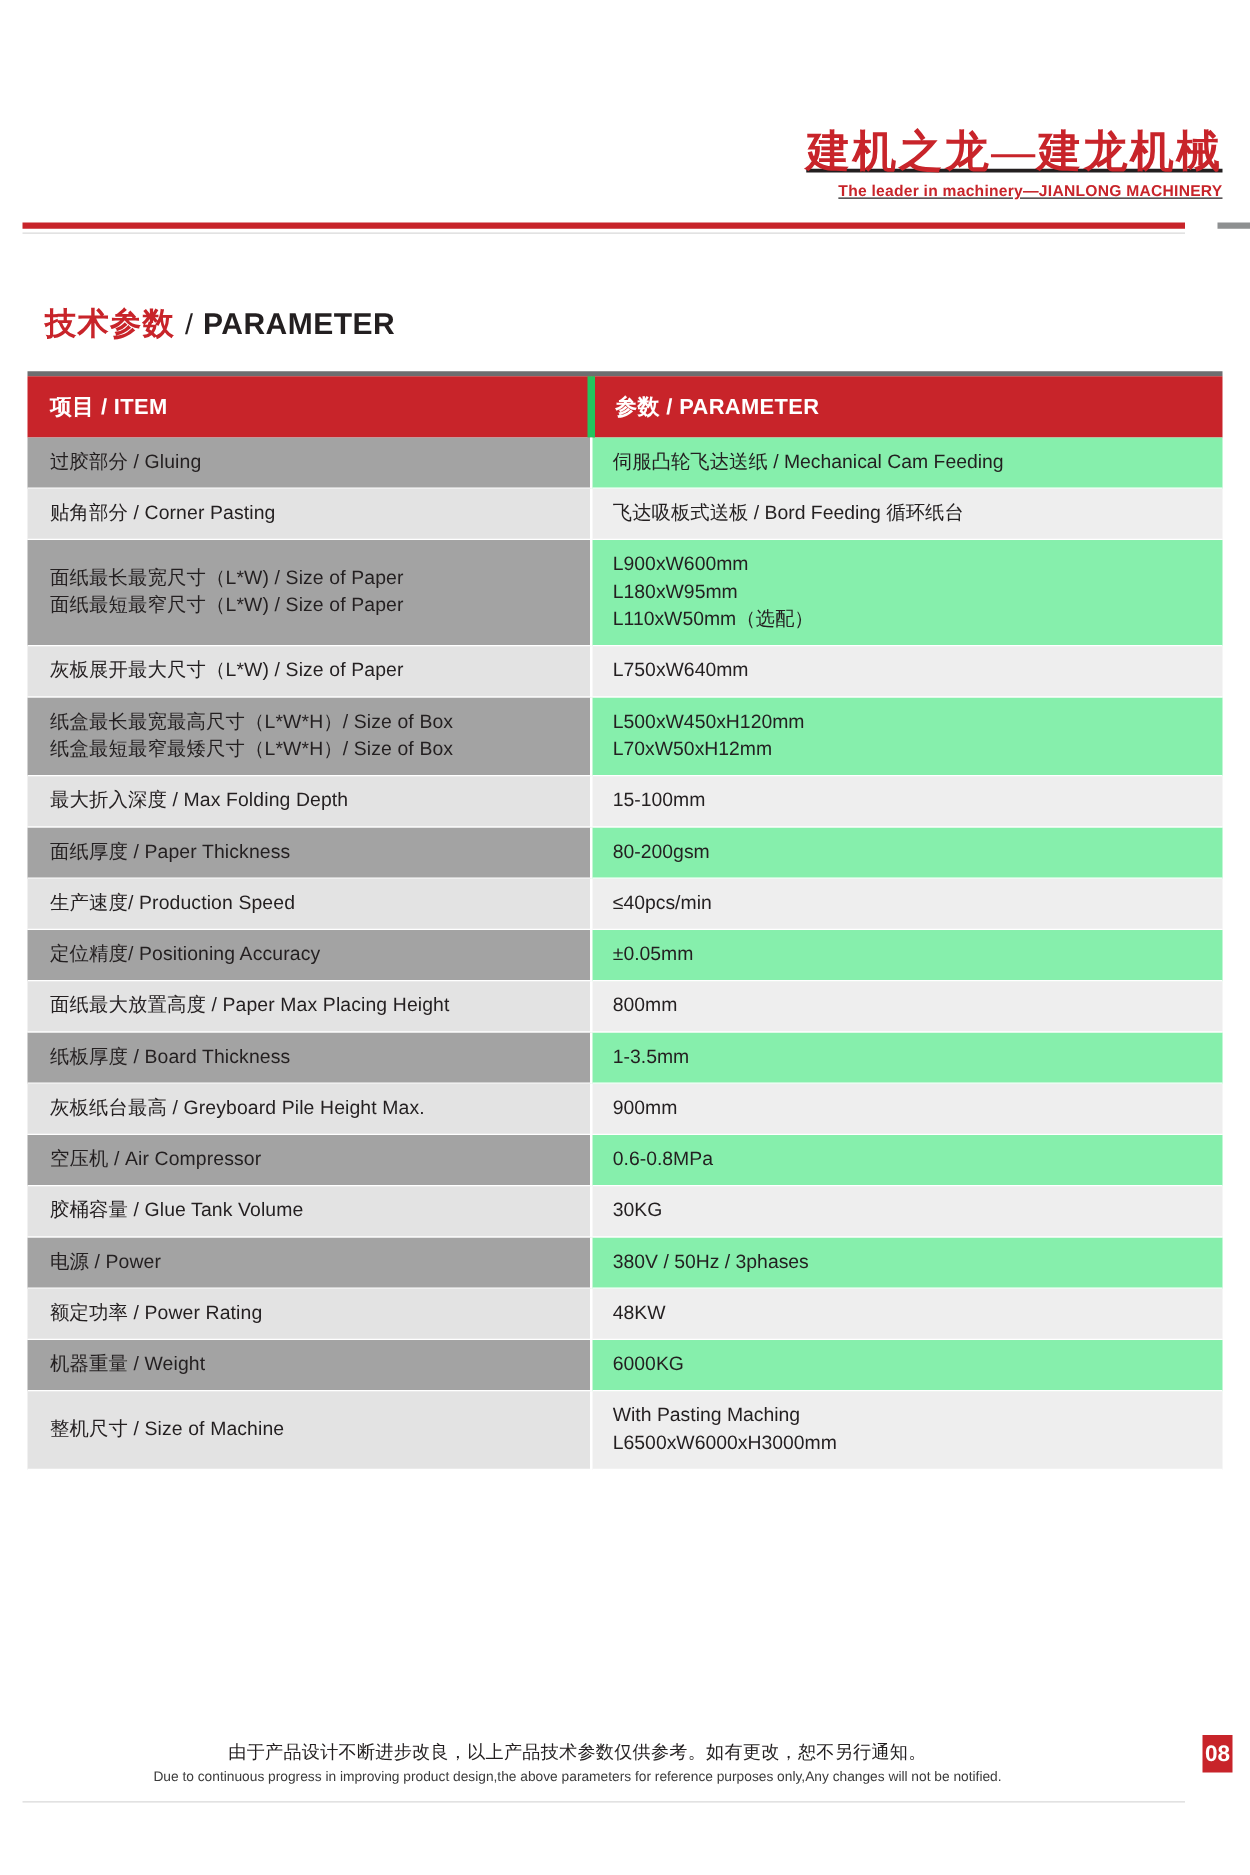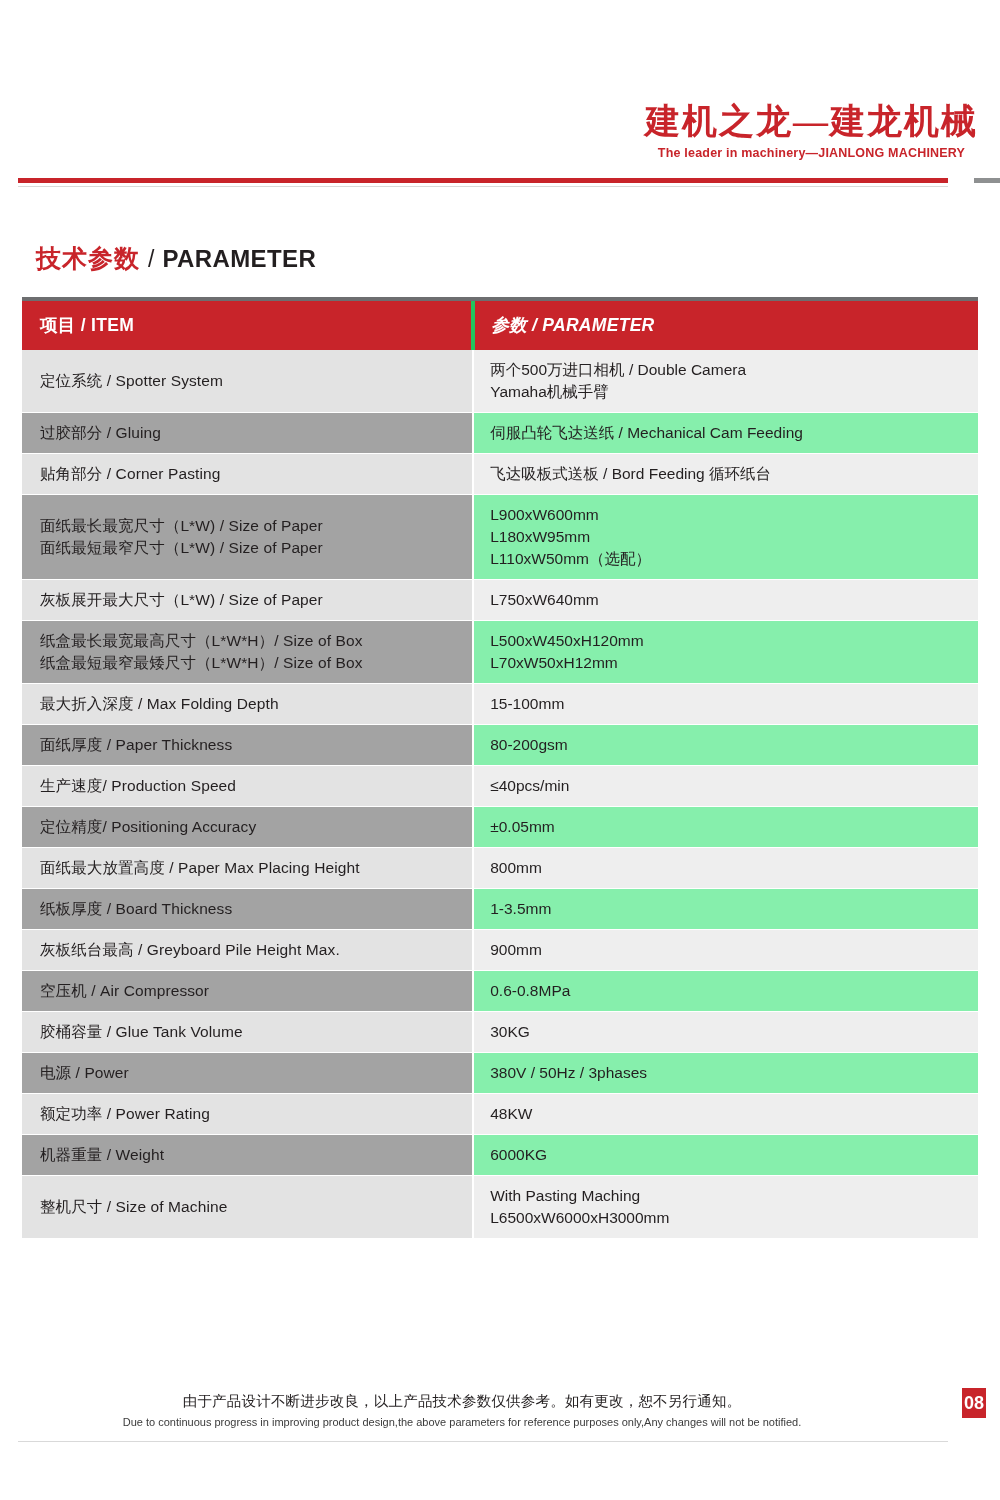--- a/index.html
+++ b/index.html
@@ -15,21 +15,22 @@
 
   
   .header {
     position: relative;
     height: 196px;
   }
   .brand {
     position: absolute;
     right: 22px;
     top: 104px;
-    text-align: center;
+    text-align: right;
+    text-decoration: underline;
   }
   .brand-cn {
     font-family: "Liberation Serif", serif;
     font-weight: bold;
     font-size: 35px;
     color: #c8242a;
     letter-spacing: 2px;
     line-height: 1;
   }
   .brand-en {
@@ -118,23 +119,22 @@
     background: #c8242a;
     color: #ffffff;
     text-align: left;
     font-size: 17.5px;
     font-weight: bold;
     padding: 12px 18px 13px 18px;
     height: 44px;
     letter-spacing: 0.3px;
   }
   table.spec thead th.h2 {
-    border-left: 4px solid #22c55e;
+    border-left: 6px solid #22c55e;
     padding-left: 16px;
-    font-style: italic;
   }
 
   table.spec td {
     font-size: 15.5px;
     color: #231f20;
     padding: 9px 18px;
     vertical-align: middle;
     line-height: 1.42;
     border-bottom: 1px solid #ffffff;
   }
@@ -226,29 +226,20 @@
         <col class="c1">
         <col class="c2">
       </colgroup>
     <thead>
       <tr>
         <th class="h1">项目 / ITEM</th>
         <th class="h2">参数 / PARAMETER</th>
       </tr>
     </thead>
     <tbody id="spec-body">
-        <tr class=" tall">
-          <td class="item">
-            <span class="line">定位系统 / Spotter System</span>
-          </td>
-          <td class="val">
-            <span class="line">两个500万进口相机 / Double  Camera</span>
-            <span class="line">Yamaha机械手臂</span>
-          </td>
-        </tr>
         <tr class="alt">
           <td class="item">
             <span class="line">过胶部分 / Gluing</span>
           </td>
           <td class="val">
             <span class="line">伺服凸轮飞达送纸 / Mechanical   Cam  Feeding</span>
           </td>
         </tr>
         <tr>
           <td class="item">

